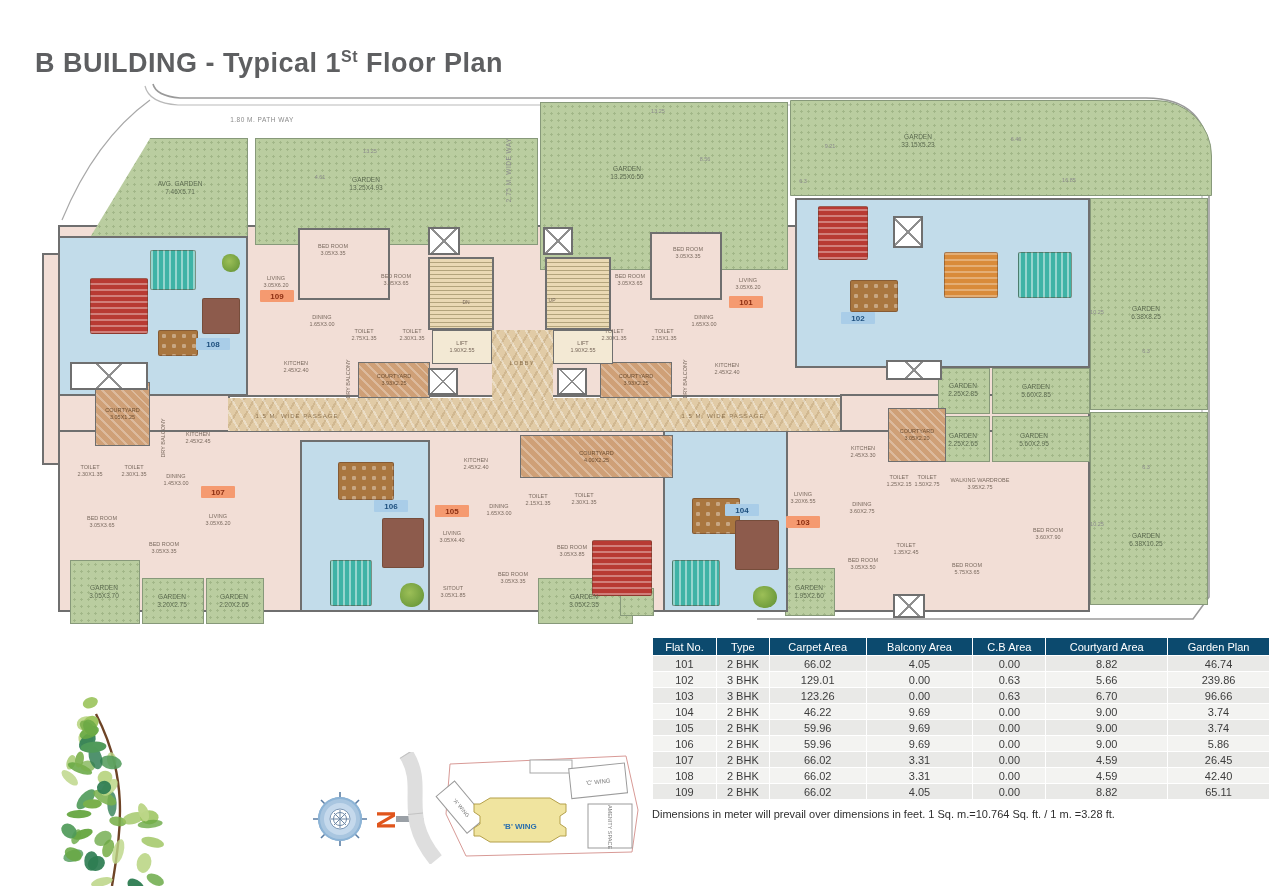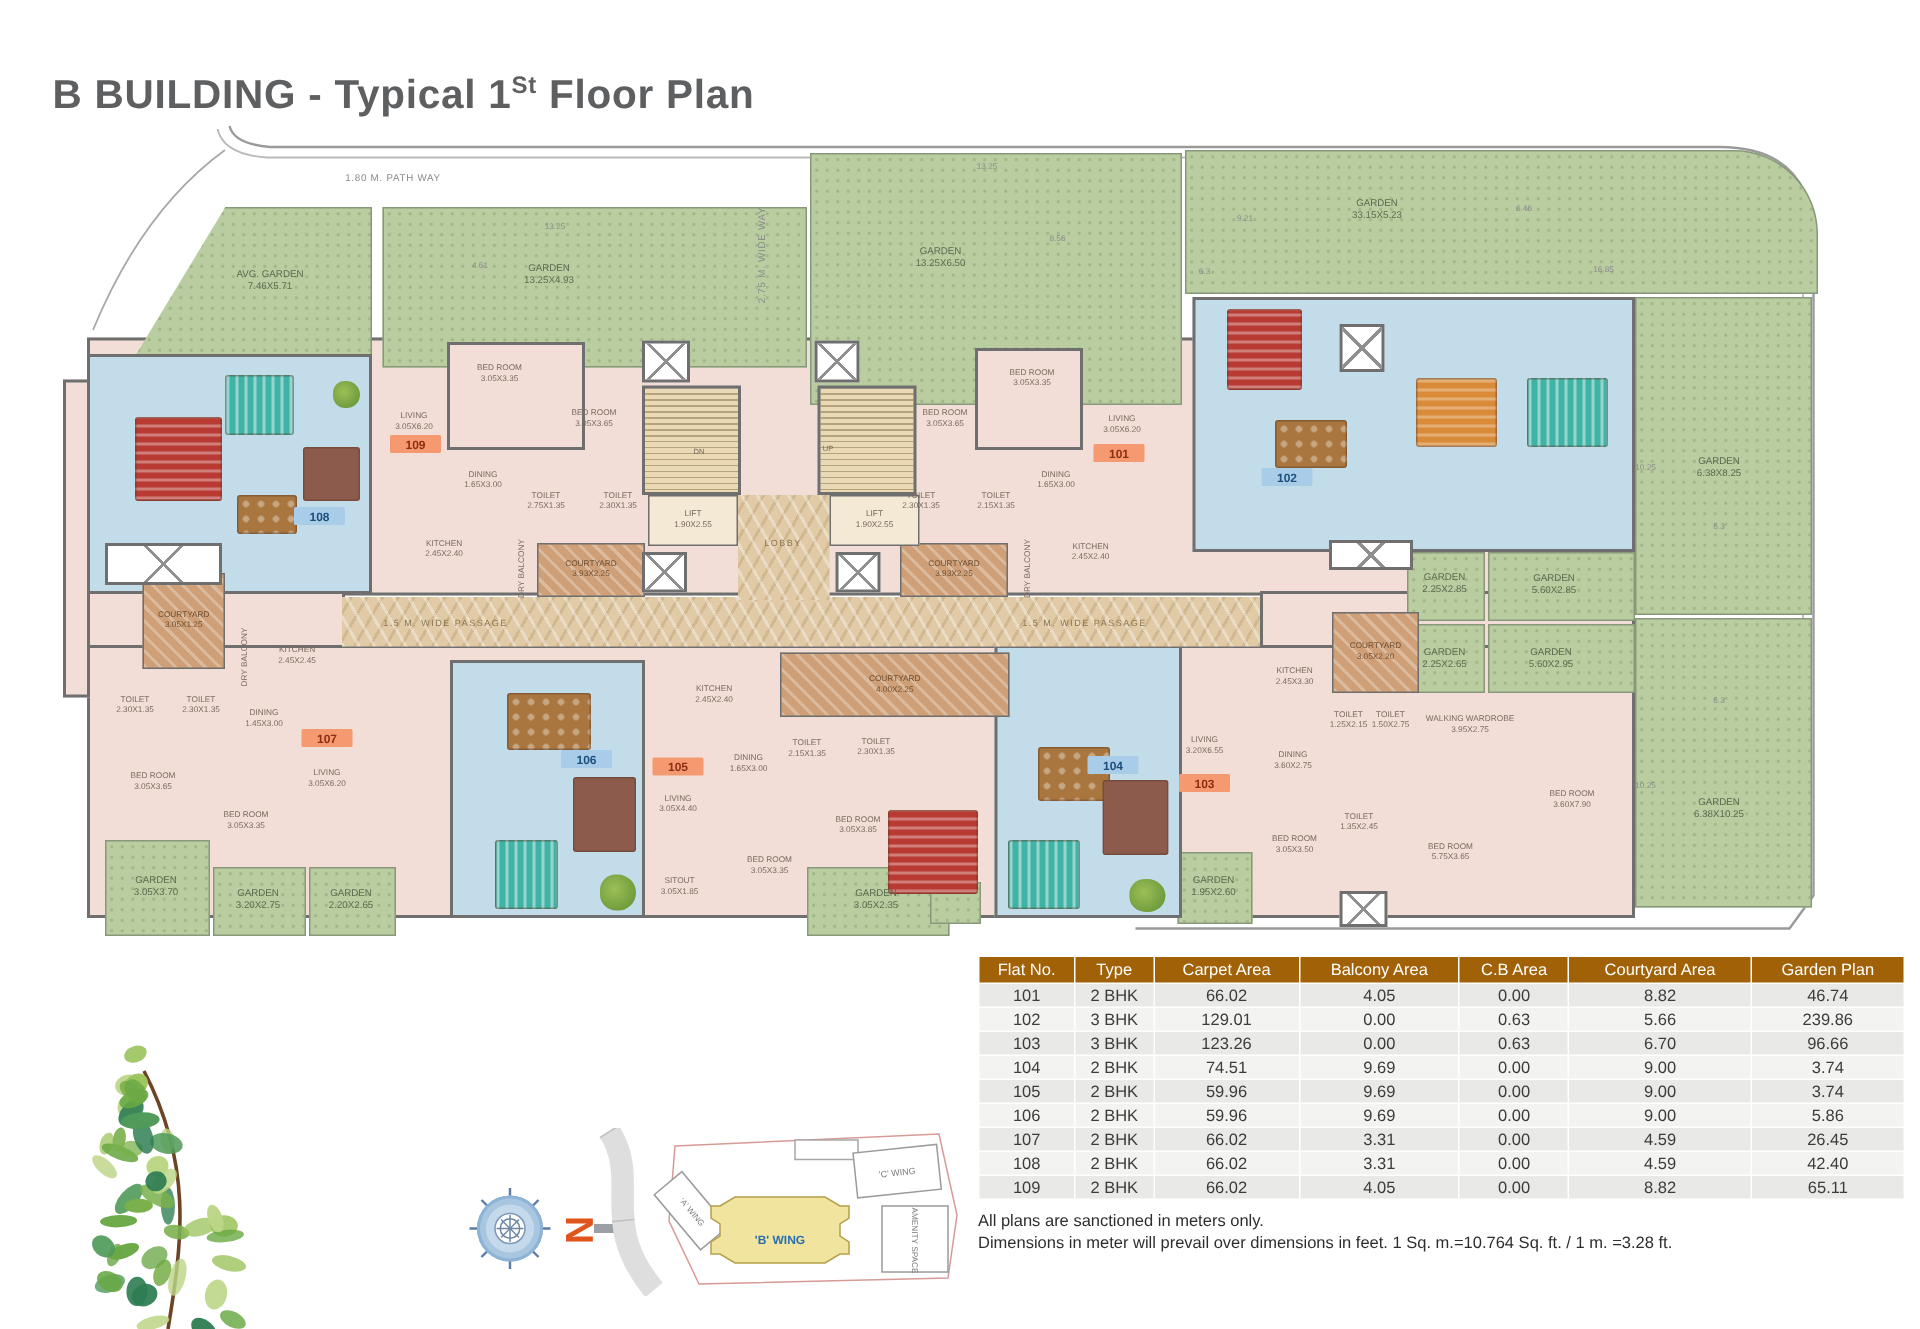--- a/index.html
+++ b/index.html
@@ -42,21 +42,21 @@
   .bedred{background:#b83a33;background-image:repeating-linear-gradient(0deg,rgba(255,255,255,.35) 0 2px,transparent 2px 6px)}
   .bedteal{background:#3fb3a6;background-image:repeating-linear-gradient(90deg,rgba(255,255,255,.45) 0 2px,transparent 2px 6px)}
   .bedor{background:#d98b3a;background-image:repeating-linear-gradient(0deg,rgba(255,255,255,.3) 0 2px,transparent 2px 6px)}
   .sofa{background:#8d5b4c}
   .table{background:#a9763f;background-image:radial-gradient(rgba(255,255,255,.35) 2px,transparent 2.4px);background-size:10px 10px}
   .plant{background:radial-gradient(circle at 40% 40%,#9cbf57,#5e8f33);border-radius:46% 54% 52% 48%;border:none}
   
   #areastmt{position:absolute;left:652px;top:637px;width:618px}
   #areastmt h2{margin:0 0 4px 0;font-size:15px;color:#222}
   table{border-collapse:separate;border-spacing:1px 1px;width:100%}
-  th{background:#a16207;color:#fff;font-weight:normal;font-size:11px;padding:2px 0;height:13px}
+  th{background:#0c4a6e;color:#fff;font-weight:normal;font-size:11px;padding:2px 0;height:13px}
   td{text-align:center;font-size:11px;color:#3c3c3c;padding:1px 0;height:13px}
   tr.even td{background:#e9e9e7}
   tr.odd td{background:#f3f3f1}
   .notes{font-size:11px;color:#2e2e2e;margin-top:7px;line-height:1.35}
   svg text{font-family:"Liberation Sans",sans-serif}
 </style>
 </head>
 <body>
 <div id="stage">
 
@@ -318,21 +318,21 @@
             <td>3 BHK</td>
             <td>123.26</td>
             <td>0.00</td>
             <td>0.63</td>
             <td>6.70</td>
             <td>96.66</td>
           </tr>
           <tr class="odd">
             <td>104</td>
             <td>2 BHK</td>
-            <td>74.51</td>
+            <td>46.22</td>
             <td>9.69</td>
             <td>0.00</td>
             <td>9.00</td>
             <td>3.74</td>
           </tr>
           <tr class="even">
             <td>105</td>
             <td>2 BHK</td>
             <td>59.96</td>
             <td>9.69</td>
@@ -372,21 +372,20 @@
             <td>2 BHK</td>
             <td>66.02</td>
             <td>4.05</td>
             <td>0.00</td>
             <td>8.82</td>
             <td>65.11</td>
           </tr>
         </tbody>
     </table>
     <div class="notes">
-      <div>All plans are sanctioned in meters only.</div>
       <div>Dimensions in meter will prevail over dimensions in feet. 1 Sq. m.=10.764 Sq. ft. / 1 m. =3.28 ft.</div>
     </div>
   </div>
 
   <svg id="tree" style="position:absolute;left:0;top:686px" width="260" height="200" viewBox="0 0 260 200">
       <path d="M112,200 C122,140 128,90 96,28" stroke="#6e4426" stroke-width="2.4" fill="none"></path>
       <ellipse cx="66.78523809698453" cy="208.93987744205626" rx="8.735423532191396" ry="4.736928232124508" fill="#bcd687" opacity="0.8831785760741582" transform="rotate(59 66.78523809698453 208.93987744205626)"></ellipse>
       <ellipse cx="136.18834738276675" cy="200.89281542748083" rx="10.25710162951476" ry="6.395800898501557" fill="#2e7d52" opacity="0.9541893556966397" transform="rotate(43 136.18834738276675 200.89281542748083)"></ellipse>
       <ellipse cx="101.96849661817916" cy="195.92717431743438" rx="11.188274131244176" ry="4.188605562173112" fill="#bcd687" opacity="0.866973915657482" transform="rotate(166 101.96849661817916 195.92717431743438)"></ellipse>
       <ellipse cx="143.9970848164214" cy="176.97635769559508" rx="10.078332778568534" ry="7.231088817460038" fill="#bcd687" opacity="0.9109385588257287" transform="rotate(103 143.9970848164214 176.97635769559508)"></ellipse>

